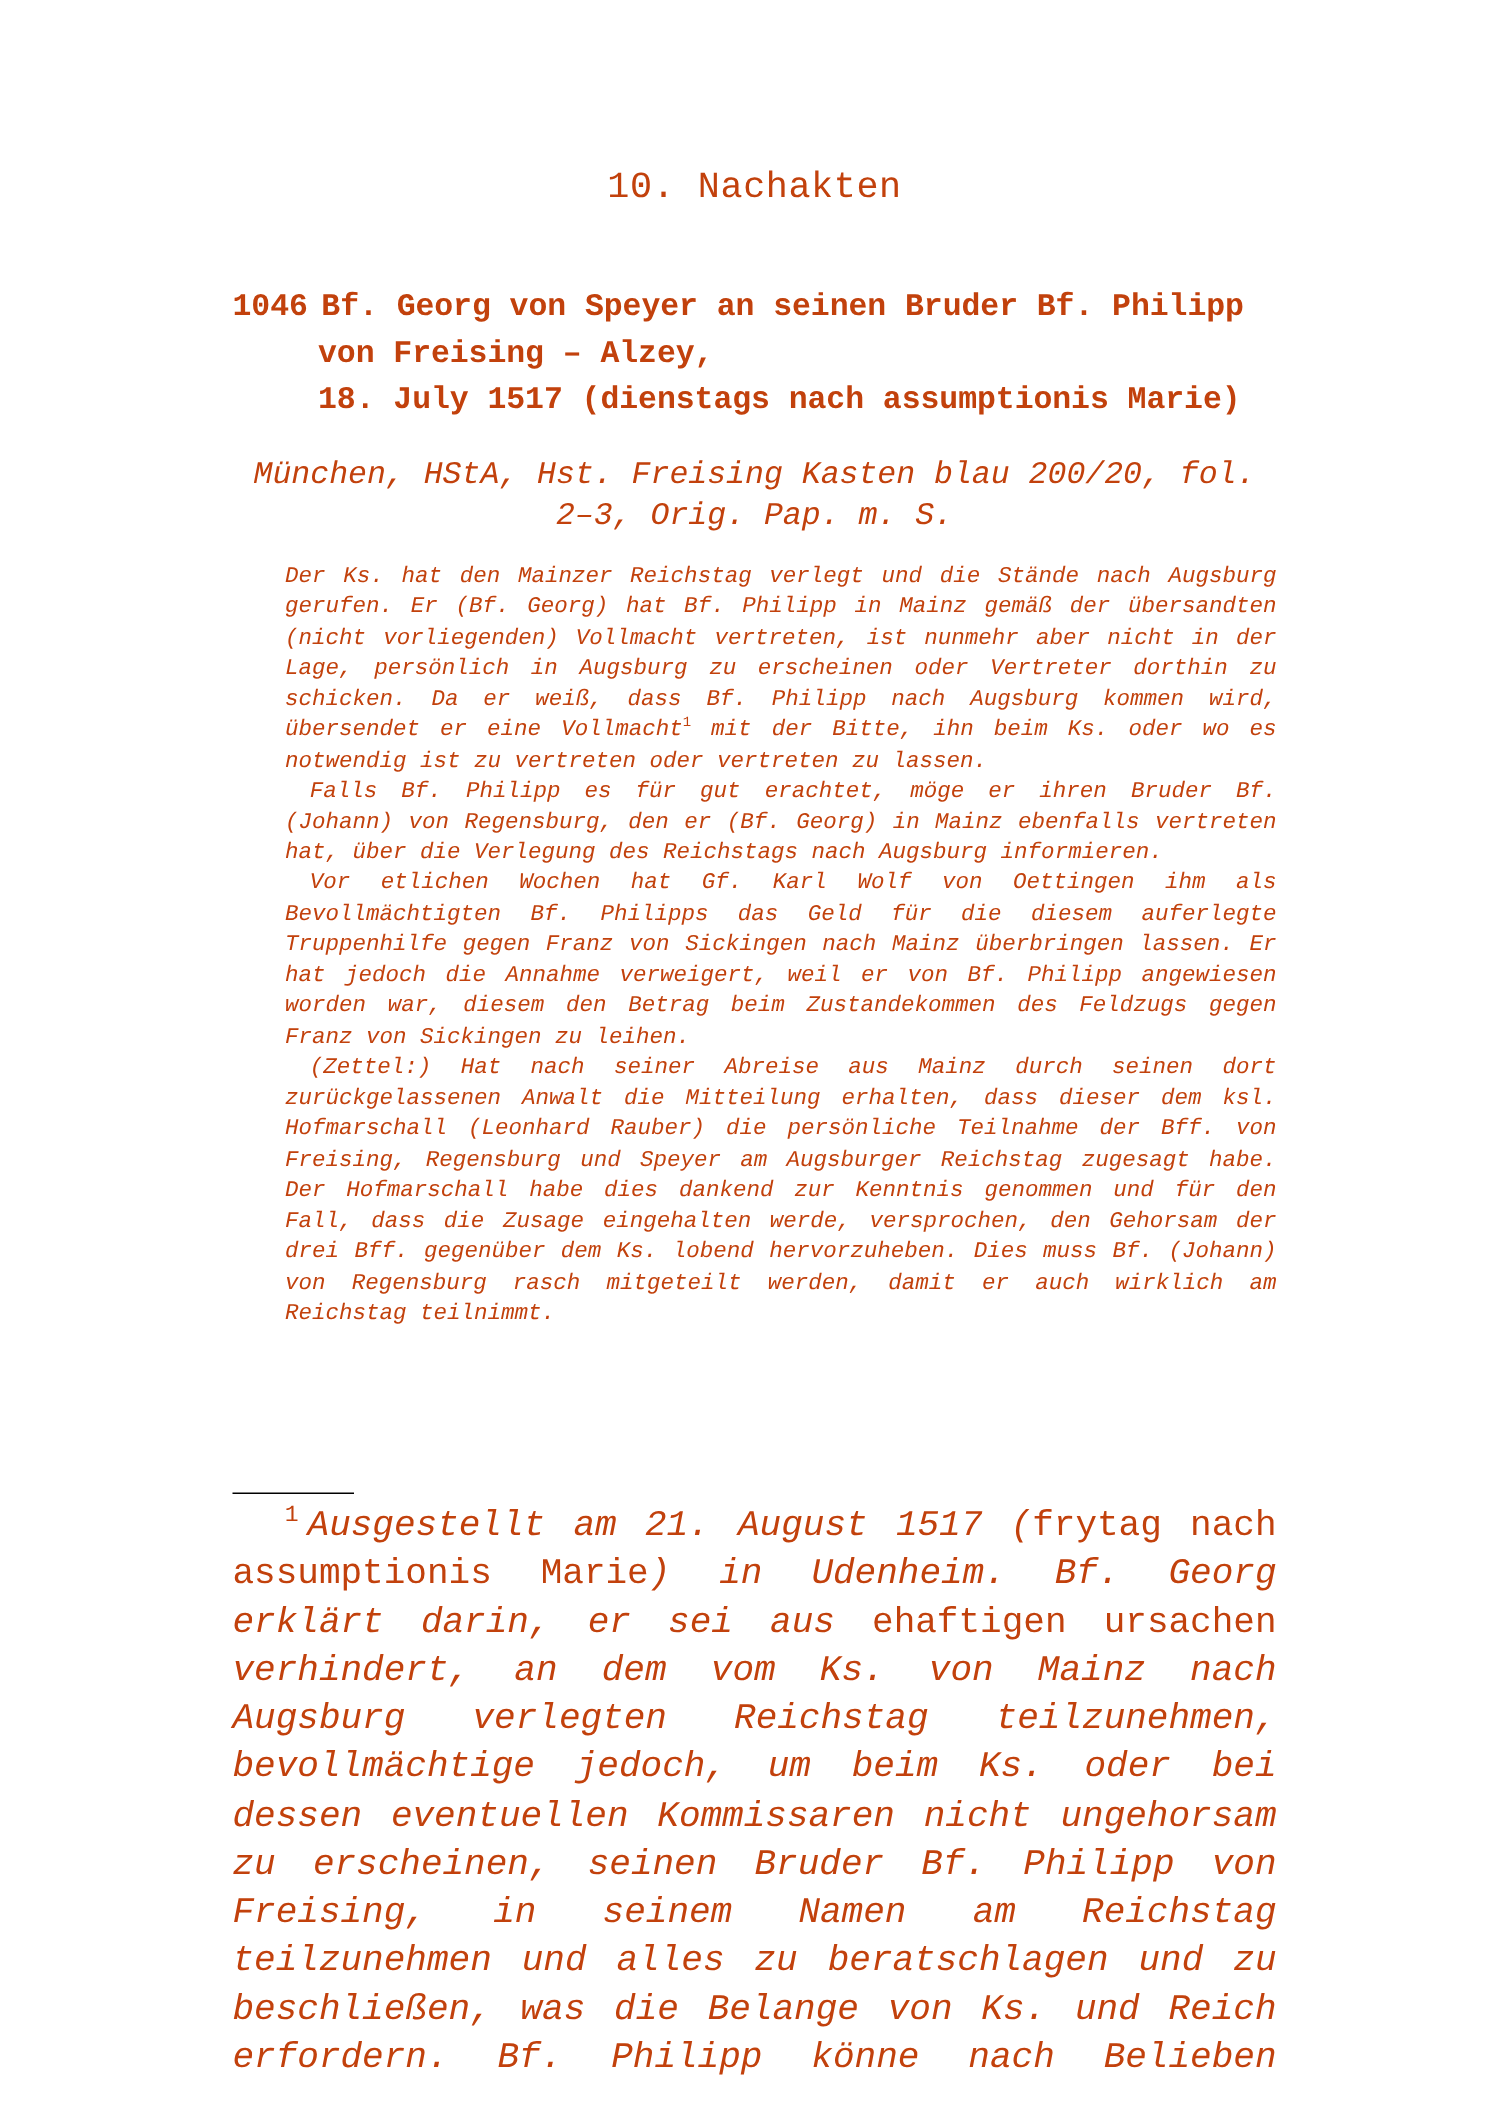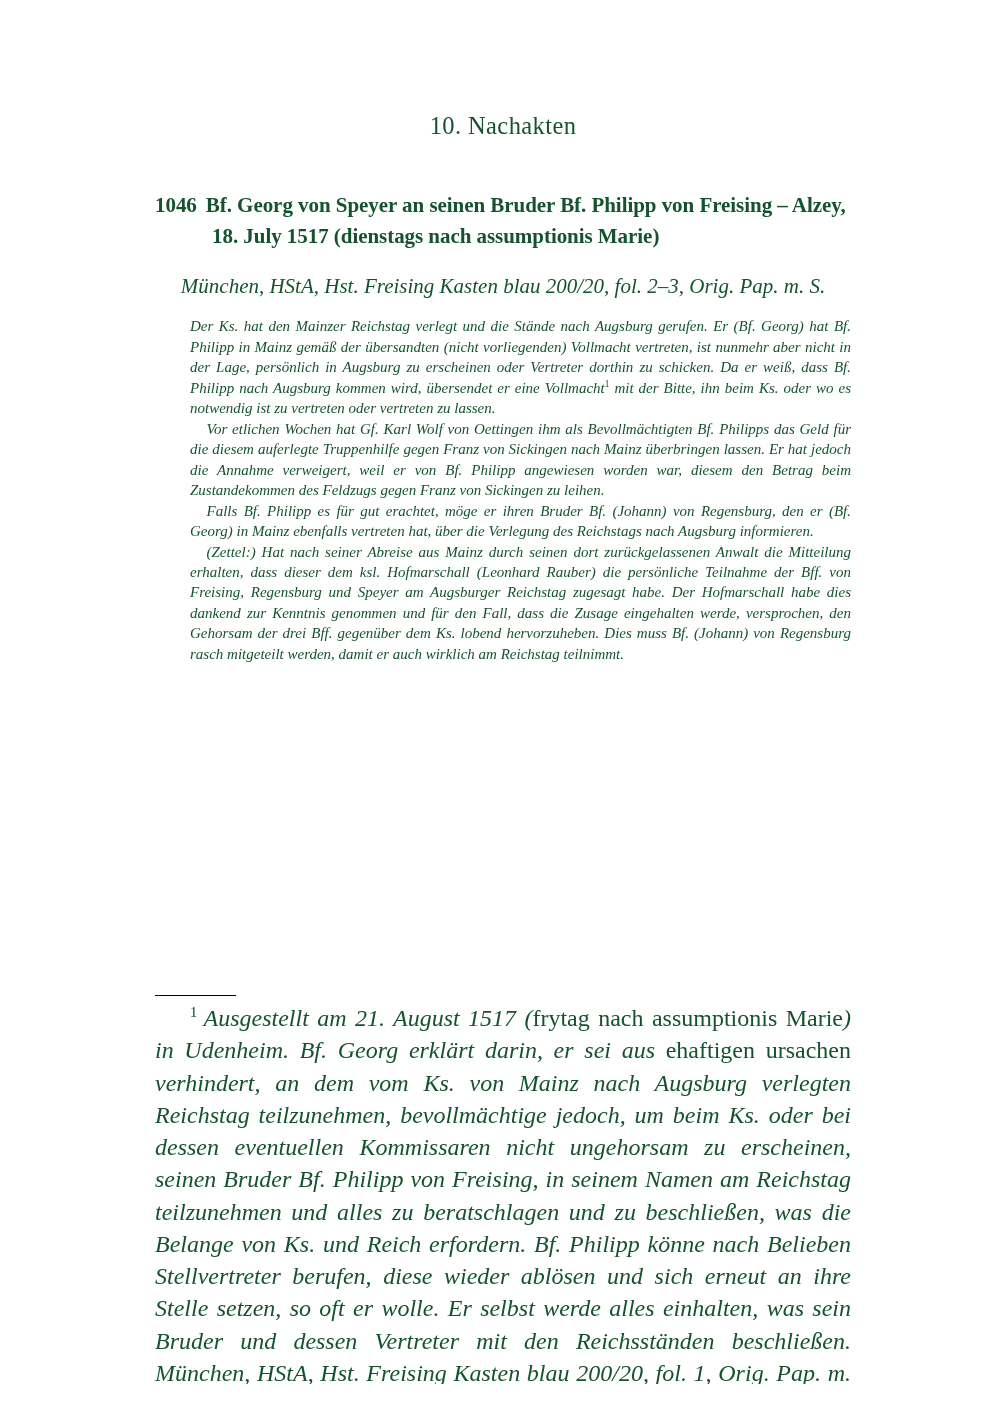--- a/index.html
+++ b/index.html
@@ -6,22 +6,22 @@
     margin: 0;
     padding: 0;
     background: #ffffff;
   }
   .page {
     position: relative;
     width: 1004px;
     height: 1384px;
     margin: 0 auto;
     background: #ffffff;
-    color: #14532d;
-    font-family: Liberation Serif, serif;
+    color: #c2410c;
+    font-family: Liberation Mono, monospace;
     overflow: hidden;
   }
   .content {
     position: absolute;
     left: 155px;
     top: 0;
     width: 696px;
   }
 
   
@@ -125,22 +125,22 @@
 
     <div class="doc-heading">
       <span class="doc-number">1046</span><span>Bf. Georg von Speyer an seinen Bruder Bf. Philipp von Freising – Alzey,</span><br>
       <span>18. July 1517 (dienstags nach assumptionis Marie)</span>
     </div>
 
     <div class="source-line">München, HStA, Hst. Freising Kasten blau 200/20, fol. 2–3, Orig. Pap. m. S.</div>
 
     <div class="regest">
       <p><span>Der Ks. hat den Mainzer Reichstag verlegt und die Stände nach Augsburg gerufen. Er (Bf. Georg) hat Bf. Philipp in Mainz gemäß der übersandten (nicht vorliegenden) Vollmacht vertreten, ist nunmehr aber nicht in der Lage, persönlich in Augsburg zu erscheinen oder Vertreter dorthin zu schicken. Da er weiß, dass Bf. Philipp nach Augsburg kommen wird, übersendet er eine Vollmacht</span><sup>1</sup><span> mit der Bitte, ihn beim Ks. oder wo es notwendig ist zu vertreten oder vertreten zu lassen.</span></p>
+      <p>Falls Bf. Philipp es für gut erachtet, möge er ihren Bruder Bf. (Johann) von Regensburg, den er (Bf. Georg) in Mainz ebenfalls vertreten hat, über die Verlegung des Reichstags nach Augsburg informieren.</p>
       <p>Vor etlichen Wochen hat Gf. Karl Wolf von Oettingen ihm als Bevollmächtigten Bf. Philipps das Geld für die diesem auferlegte Truppenhilfe gegen Franz von Sickingen nach Mainz überbringen lassen. Er hat jedoch die Annahme verweigert, weil er von Bf. Philipp angewiesen worden war, diesem den Betrag beim Zustandekommen des Feldzugs gegen Franz von Sickingen zu leihen.</p>
-      <p>Falls Bf. Philipp es für gut erachtet, möge er ihren Bruder Bf. (Johann) von Regensburg, den er (Bf. Georg) in Mainz ebenfalls vertreten hat, über die Verlegung des Reichstags nach Augsburg informieren.</p>
       <p>(Zettel:) Hat nach seiner Abreise aus Mainz durch seinen dort zurückgelassenen Anwalt die Mitteilung erhalten, dass dieser dem ksl. Hofmarschall (Leonhard Rauber) die persönliche Teilnahme der Bff. von Freising, Regensburg und Speyer am Augsburger Reichstag zugesagt habe. Der Hofmarschall habe dies dankend zur Kenntnis genommen und für den Fall, dass die Zusage eingehalten werde, versprochen, den Gehorsam der drei Bff. gegenüber dem Ks. lobend hervorzuheben. Dies muss Bf. (Johann) von Regensburg rasch mitgeteilt werden, damit er auch wirklich am Reichstag teilnimmt.</p>
     </div>
 
   </div>
 
   <div class="footnote-area">
     <div class="footnote-rule"></div>
     <p class="footnote"><span class="fn-marker">1</span><span>Ausgestellt am 21. August 1517 (</span><span class="roman">frytag nach assumptionis Marie</span><span>) in Udenheim. Bf. Georg erklärt darin, er sei aus </span><span class="roman">ehaftigen ursachen</span><span> verhindert, an dem vom Ks. von Mainz nach Augsburg verlegten Reichstag teilzunehmen, bevollmächtige jedoch, um beim Ks. oder bei dessen eventuellen Kommissaren nicht ungehorsam zu erscheinen, seinen Bruder Bf. Philipp von Freising, in seinem Namen am Reichstag teilzunehmen und alles zu beratschlagen und zu beschließen, was die Belange von Ks. und Reich erfordern. Bf. Philipp könne nach Belieben Stellvertreter berufen, diese wieder ablösen und sich erneut an ihre Stelle setzen, so oft er wolle. Er selbst werde alles einhalten, was sein Bruder und dessen Vertreter mit den Reichsständen beschließen. München, HStA, Hst. Freising Kasten blau 200/20, fol. 1, Orig. Pap. m. S.</span></p>
   </div>
 

